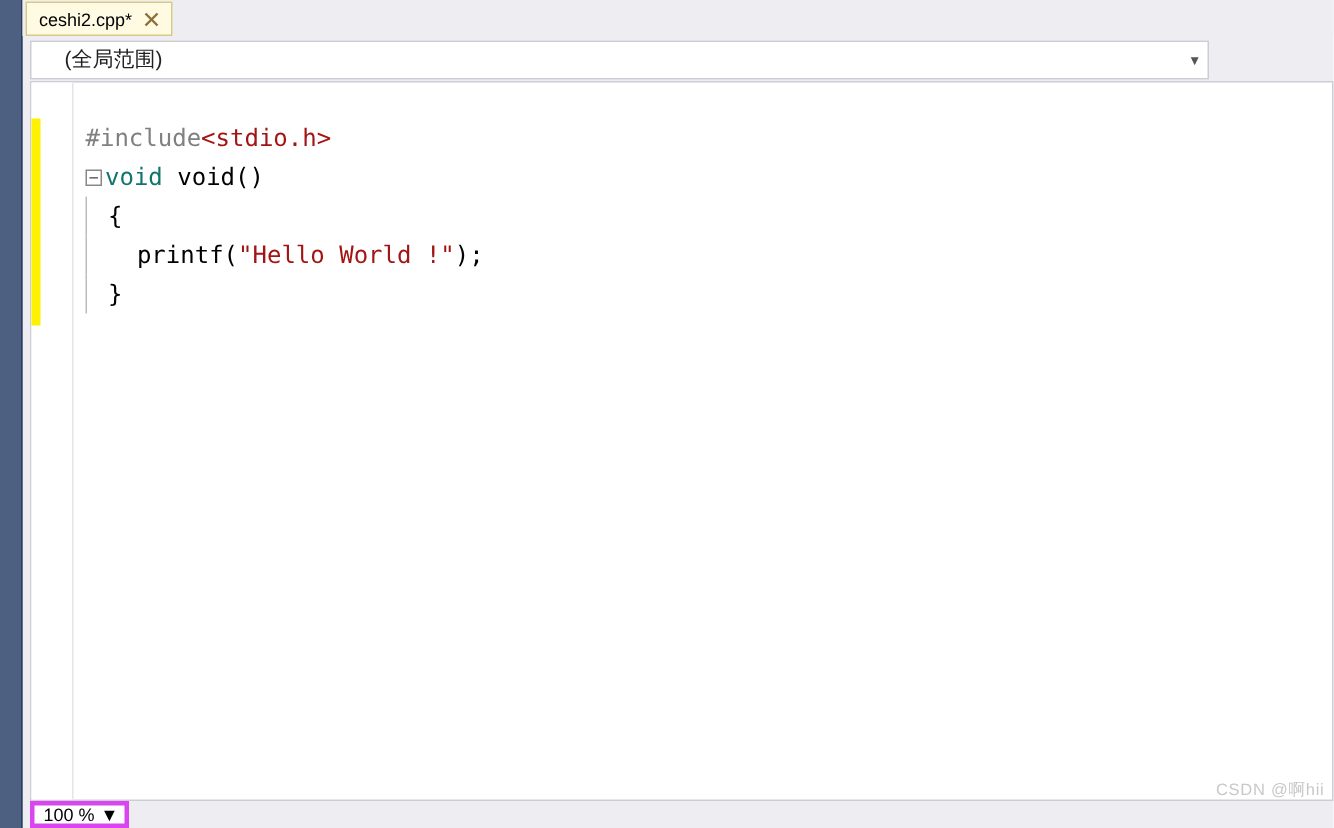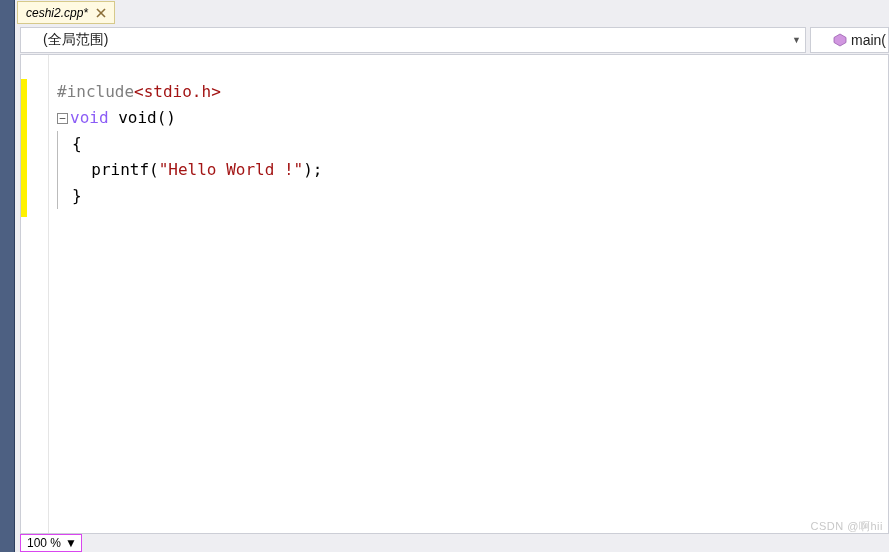--- a/index.html
+++ b/index.html
@@ -31,21 +31,20 @@
     .tab {
       display: flex;
       align-items: center;
       height: 23px;
       background: #fffae2;
       border: 1px solid #d6c98a;
       padding: 0 6px 0 8px;
       font-size: 12px;
       gap: 6px;
       margin-left: 2px;
-      font-style: italic;
     }
     .tab-close {
       width: 14px; height: 14px;
       display: flex; align-items: center; justify-content: center;
       color: #8b6f3a;
       cursor: pointer;
     }
     .dropdown-bar {
       position: absolute;
       left: 20px; top: 27px;
@@ -104,21 +103,21 @@
       flex: 1;
       padding: 24px 10px 0 8px;
       font-family: "NSimSun", "SimSun", Consolas, monospace;
       font-size: 16px;
       line-height: 26px;
       white-space: pre;
       color: #000;
       overflow: hidden;
     }
     .directive { color: #808080; margin-top: 45px; }
-    .kw { color: #8b5cf6; }
+    .kw { color: #0f766e; }
     .str { color: #a31515; }
     .outline-toggle {
       display: inline-block;
       width: 11px; height: 11px;
       border: 1px solid #888;
       text-align: center;
       line-height: 9px;
       font-size: 11px;
       color: #555;
       vertical-align: 1px;
@@ -137,21 +136,21 @@
       position: absolute;
       left: 20px;
       bottom: 0;
       height: 18px;
       display: flex;
       align-items: center;
       background: #eeeef2;
     }
     .zoom-box {
       background: #fff;
-      border: 1px solid #d946ef;
+      border: 3px solid #d946ef;
       height: 18px;
       display: flex;
       align-items: center;
       padding: 0 4px 0 6px;
       font-size: 12px;
       gap: 4px;
     }
     .watermark {
       position: absolute;
       right: 6px; bottom: 18px;
@@ -177,30 +176,20 @@
         </svg>
     </span>
   </div>
 </div>
 
 <div class="dropdown-bar">
   <div class="dropdown scope">
     <span>(全局范围)</span>
     <span class="arrow">▼</span>
   </div>
-  <div class="dropdown func">
-    <span style="display:flex;align-items:center;">
-      <span class="func-icon">
-        <svg width="14" height="14" viewBox="0 0 14 14">
-            <polygon points="7,1 13,4.5 13,9.5 7,13 1,9.5 1,4.5" fill="#d197e0" stroke="#9b5fb0" stroke-width="0.8"></polygon>
-          </svg>
-      </span>
-      <span>main(</span>
-    </span>
-  </div>
 </div>
 
 <div class="editor-wrap">
   <div class="gutter">
     <div class="mod-col">
       <div style="height:24px"></div>
       <div class="mod-bar"></div>
     </div>
   </div>
   <div class="code-area"><span class="directive">#include</span><span class="str">&lt;stdio.h&gt;</span>

